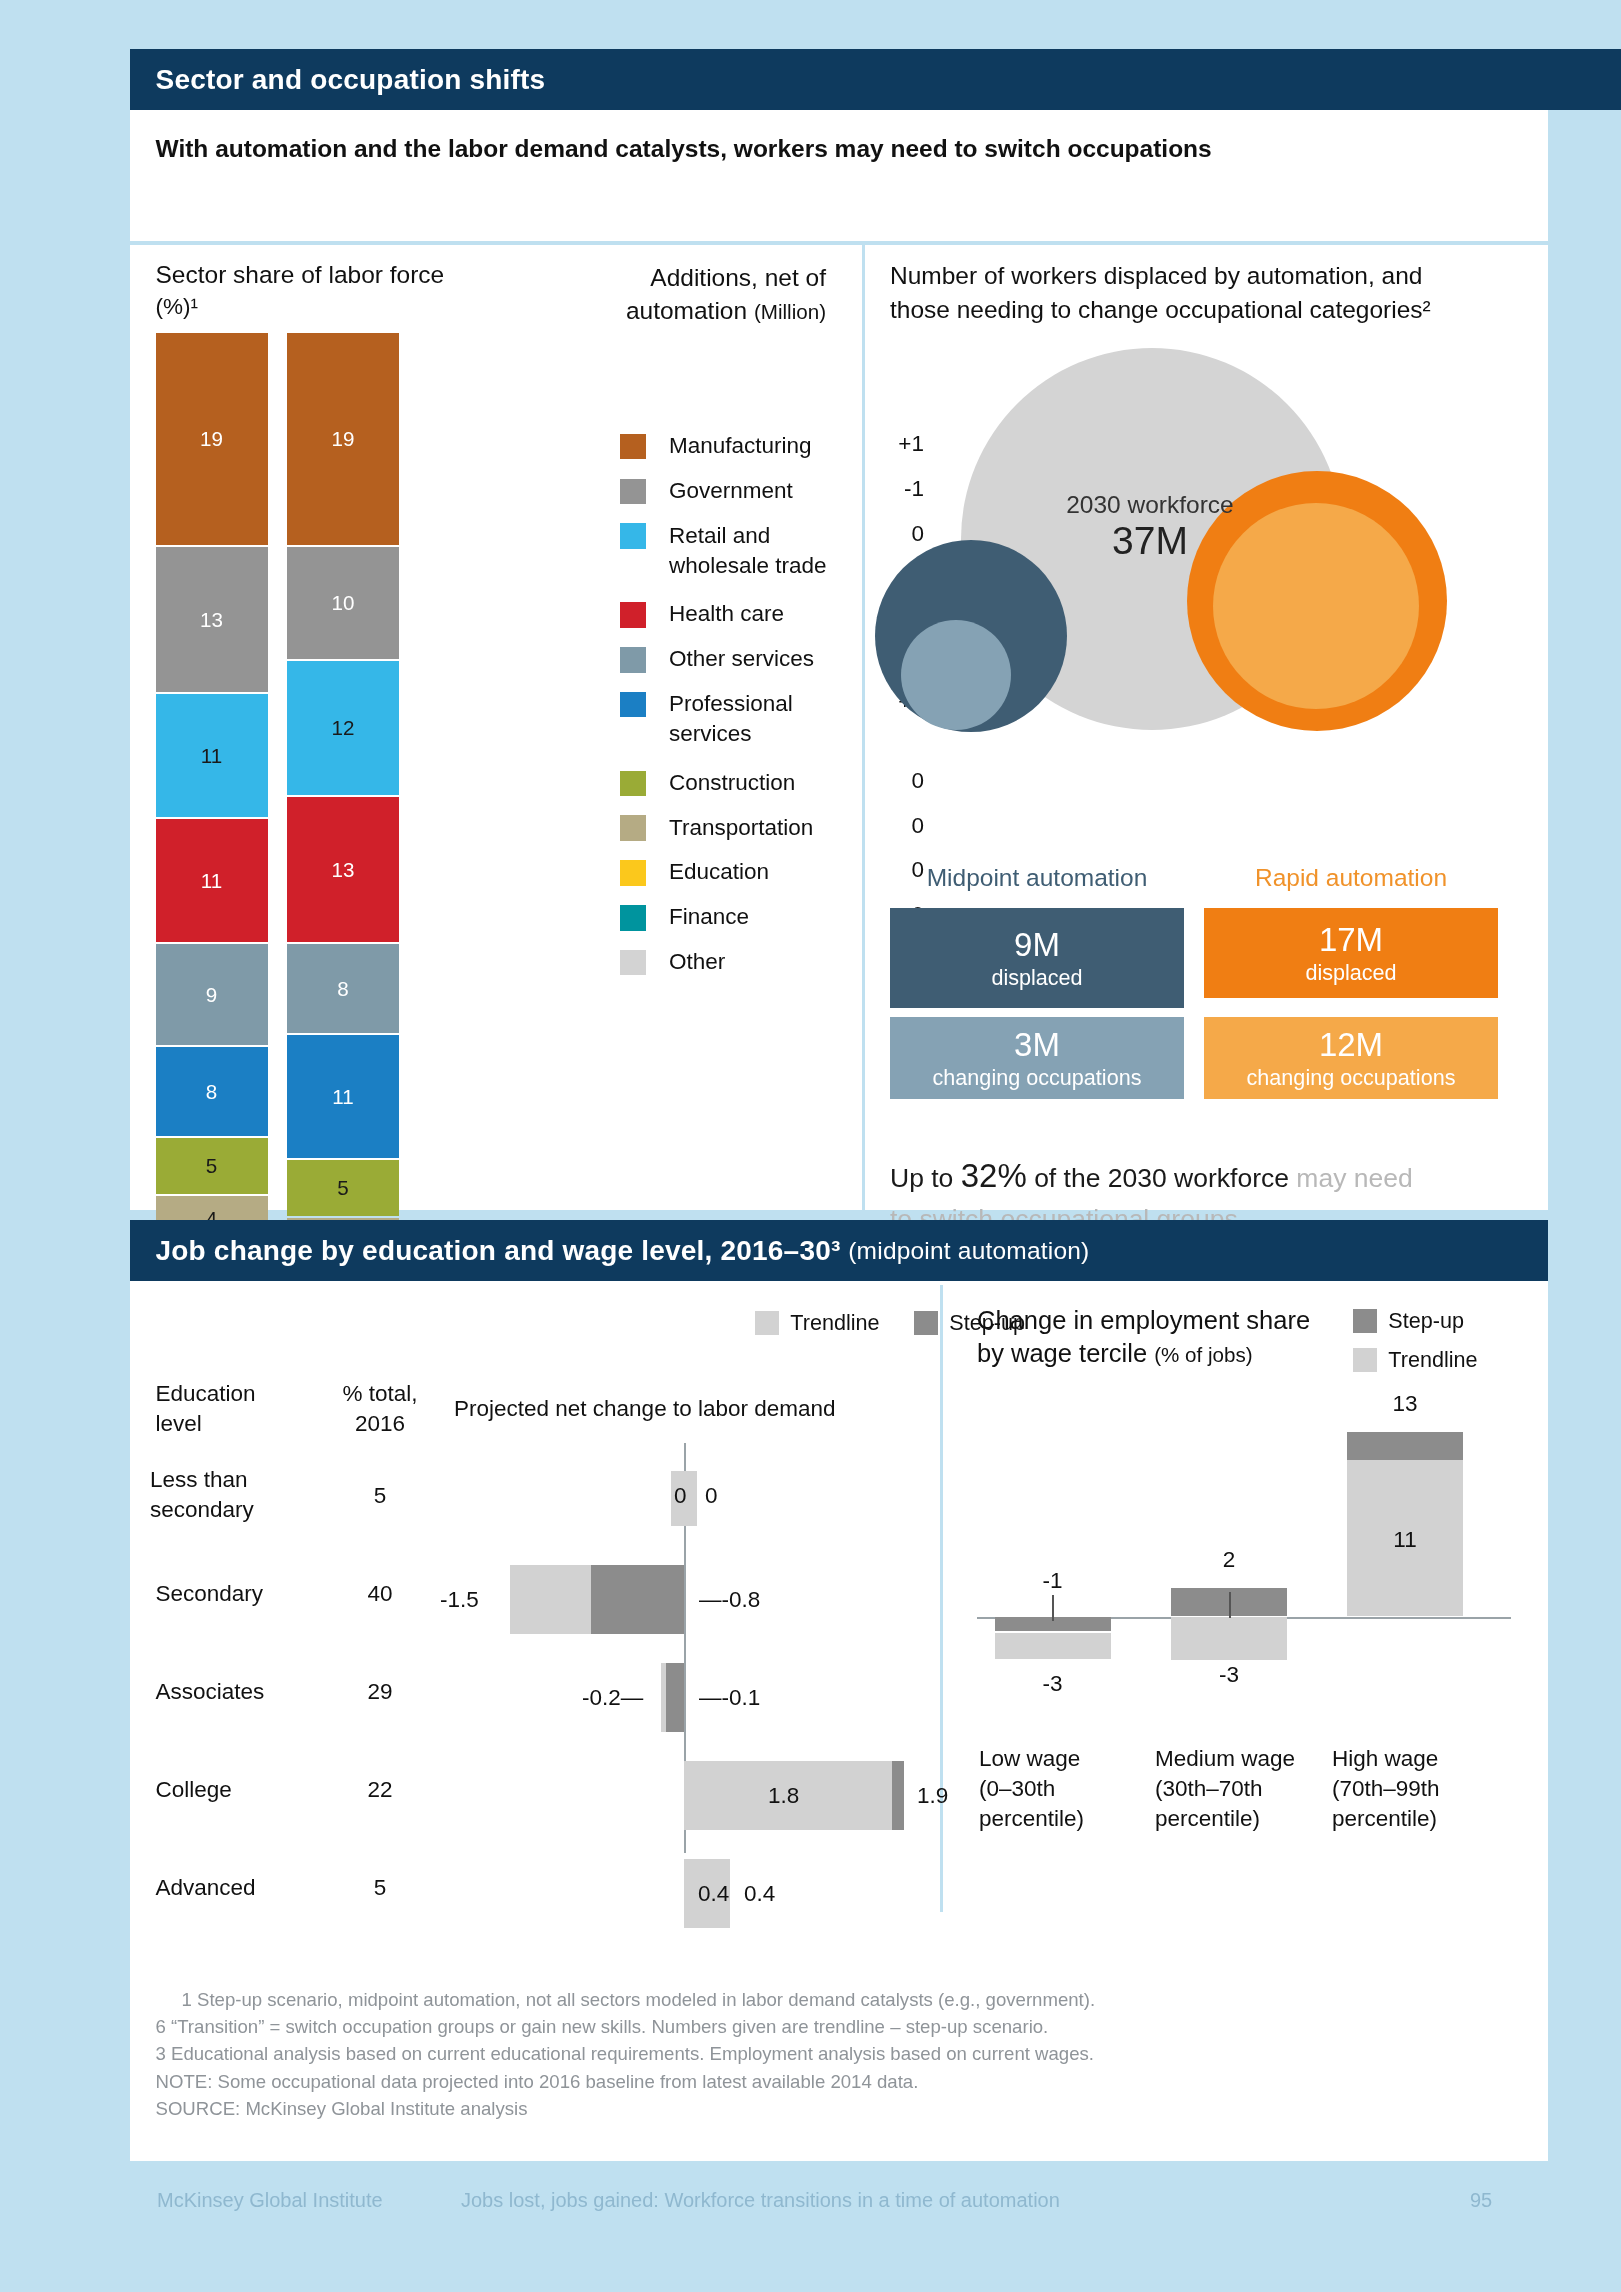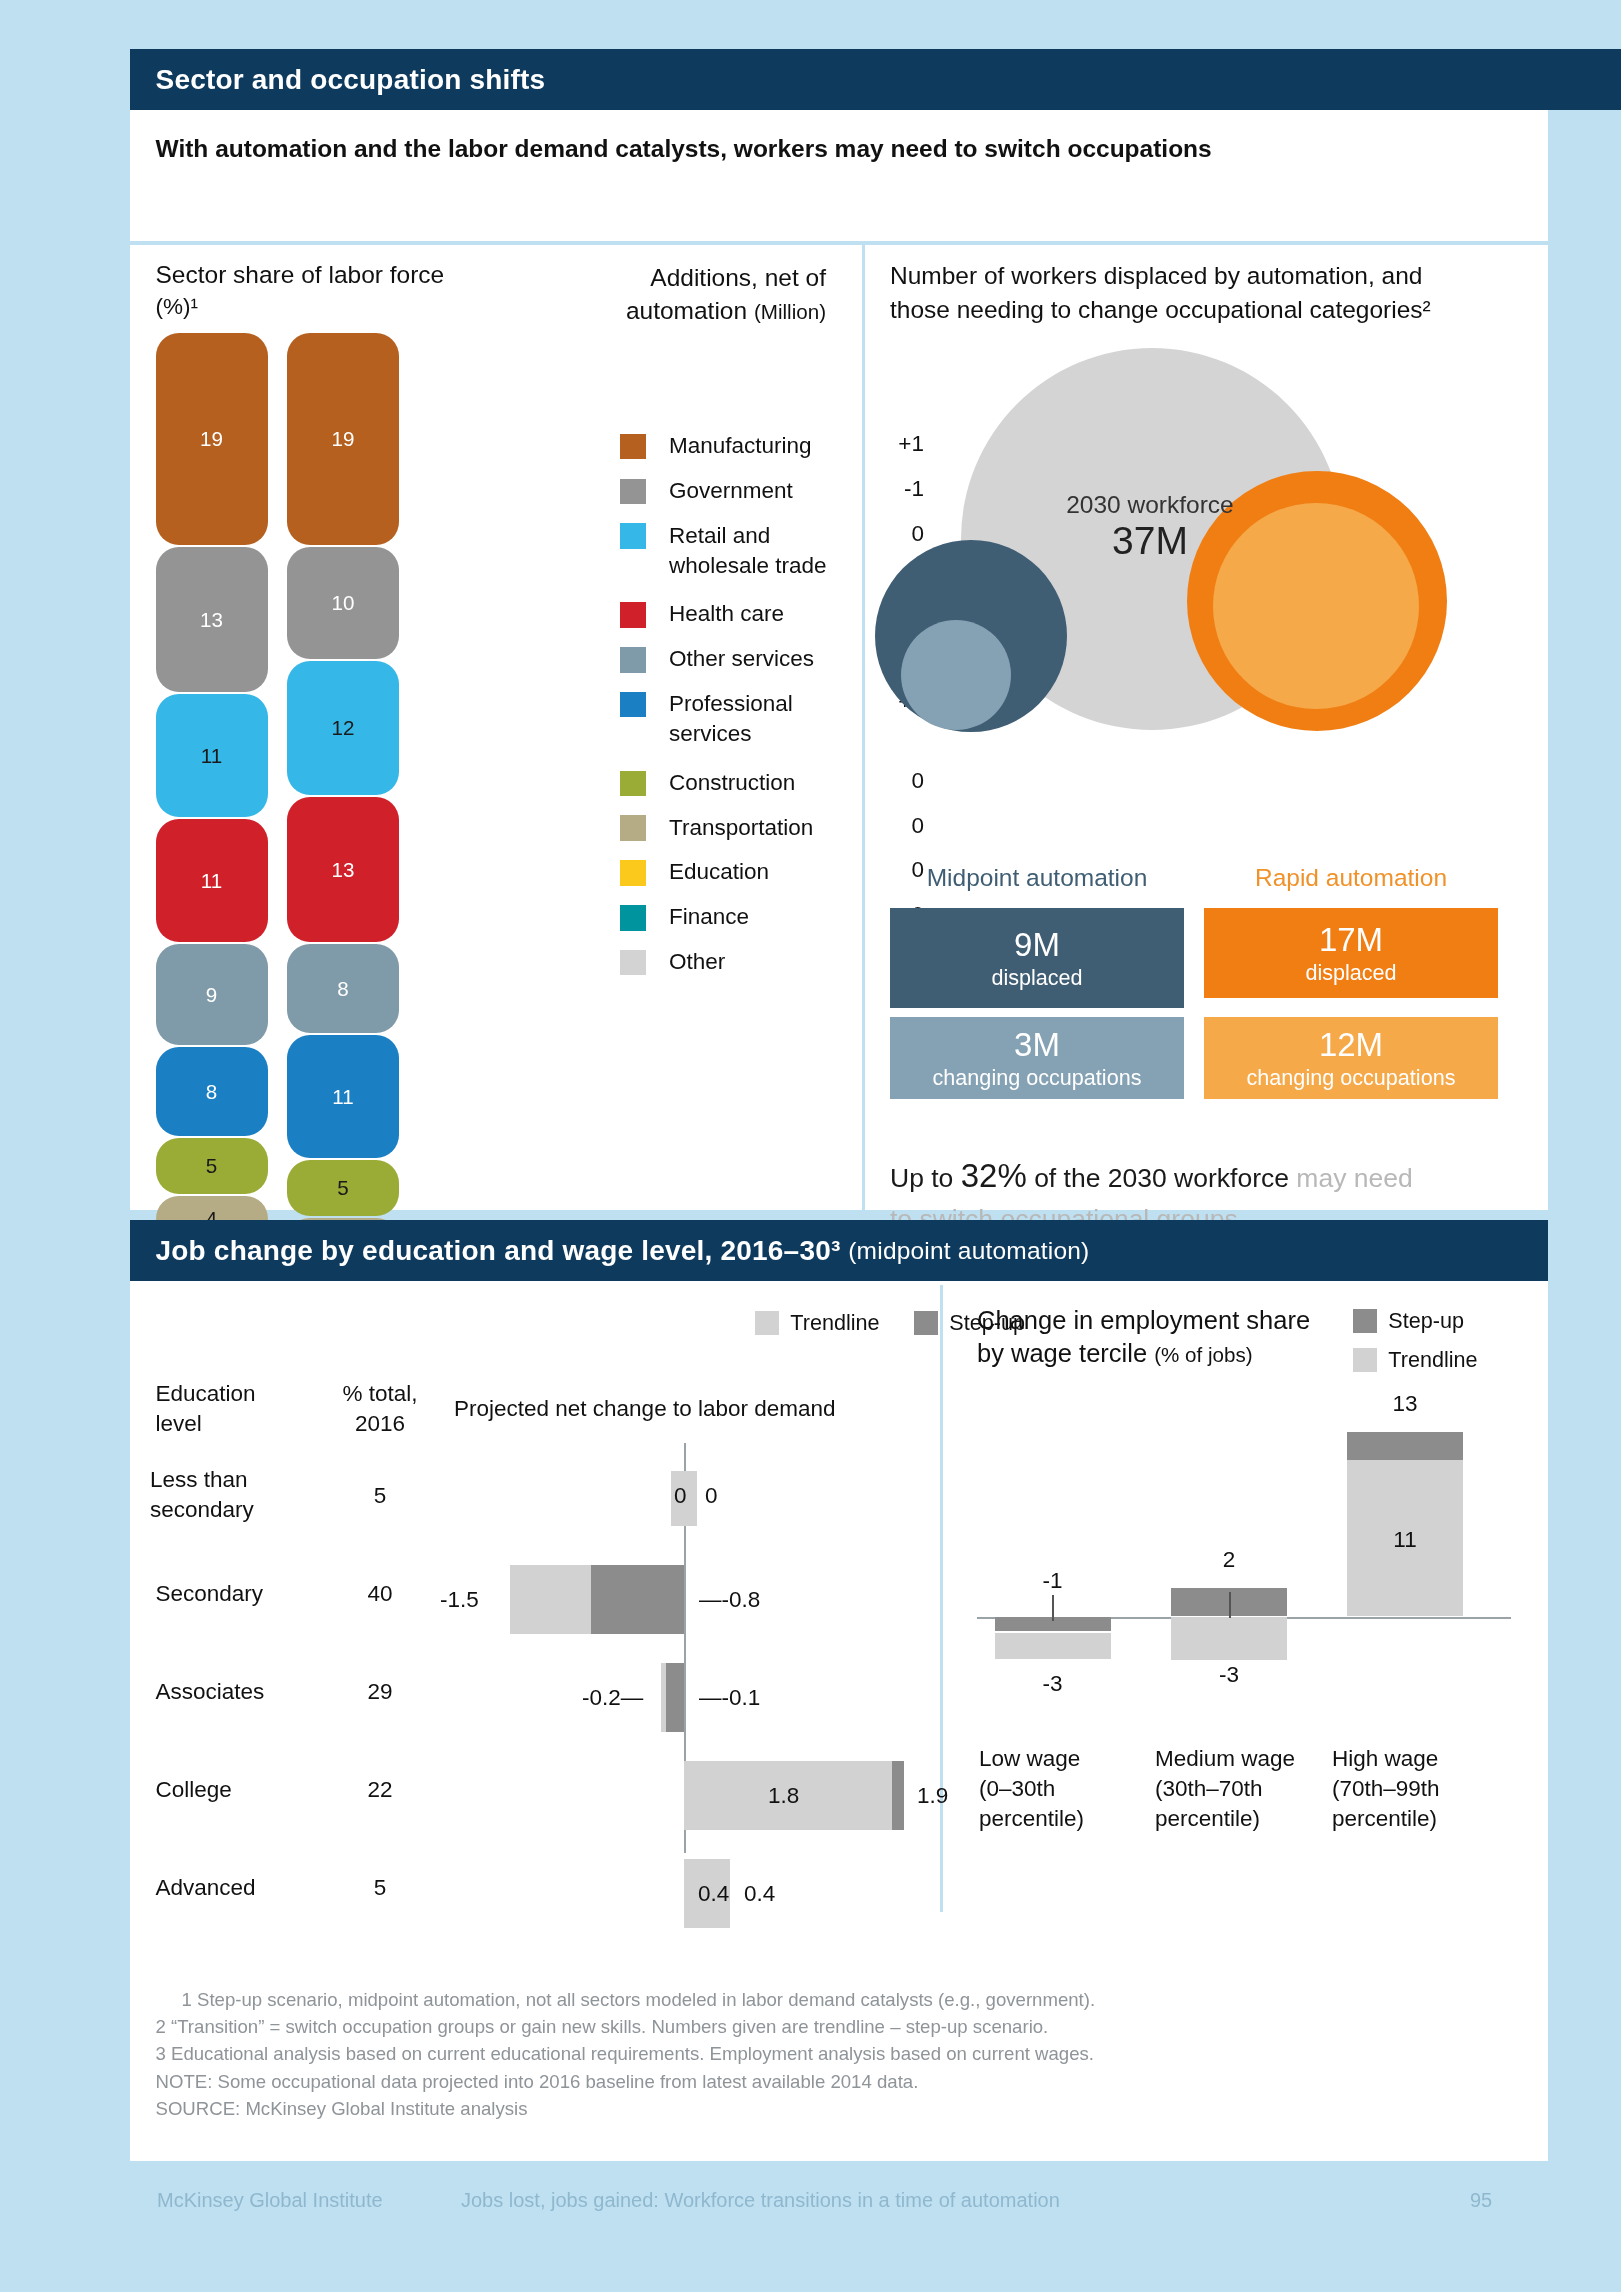--- a/index.html
+++ b/index.html
@@ -33,21 +33,21 @@
   
   #leftChartTitle { position:absolute; left: 25.5px; top: 212px; font-size: 24.5px; color:#111; }
   #leftChartSub { position:absolute; left: 25.5px; top: 245px; font-size: 22.5px; color:#111; }
   #addTitle { position:absolute; left: 392px; top: 212px; width: 304px; text-align: right; font-size: 24.5px; color:#111; line-height: 33px;}
   #addTitle .small { font-size: 20.6px; }
 
   .stackcol { position: absolute; width: 112px; }
   .seg {
     position: relative; width: 112px;
     display: flex; align-items: center; justify-content: center;
-    font-size: 20.6px; color: #fff; margin-bottom: 2px; border-radius: 23px;
+    font-size: 20.6px; color: #fff; margin-bottom: 2px;
   }
   .seg.dark { color: #1a1a1a; }
   .yearlabel { position:absolute; text-align:center; width:112px; font-size:23.5px; color:#111; }
 
   .legendwrap { position: absolute; left: 490px; top: 382px; width: 323px; }
   .legrow { display: flex; align-items: flex-start; margin-bottom: 11.8px; height: 33px; }
   .legrow.tall { height: 67px; }
   .swatch { width: 25.5px; height: 25.5px; flex: 0 0 25.5px; margin-top: 2.9px; }
   .leglabel { font-size: 22.5px; color: #111; margin-left: 23.5px; line-height: 30px; width: 196px; }
   .legval { font-size: 22.5px; color: #111; width: 59px; text-align: right; }
@@ -343,21 +343,21 @@
         <div class="vbar" style="left: 370px; width: 116px; top: 26px; height: 28px; background: rgb(140, 140, 140);"></div>
         <div class="vbar" style="left: 370px; width: 116px; top: 54px; height: 156px; background: rgb(210, 210, 210);"></div>
         <div class="tLabel" style="left: 370px; top: -17px; width: 116px;">13</div>
         <div class="tLabel" style="left: 370px; top: 119px; width: 116px;">11</div>
         <div class="tLabel" style="left: 355px; top: 338px; width: 155px; text-align: left;">High wage<br>(70th–99th<br>percentile)</div>
       </div>
   </div>
 
   <div id="footnotes">
     <div class="fn" style="top:23.5px;margin-left:26px;">1  Step-up scenario, midpoint automation, not all sectors modeled in labor demand catalysts (e.g., government).</div>
-    <div class="fn" style="top:51px;">2  “Transition” = switch occupation groups or gain new skills. Numbers given are trendline – step-up scenario.</div>
+    <div class="fn" style="top:51px;">6  “Transition” = switch occupation groups or gain new skills. Numbers given are trendline – step-up scenario.</div>
     <div class="fn" style="top:78px;">3  Educational analysis based on current educational requirements. Employment analysis based on current wages.</div>
     <div class="fn" style="top:106px;">NOTE: Some occupational data projected into 2016 baseline from latest available 2014 data.</div>
     <div class="fn" style="top:133px;">SOURCE:  McKinsey Global Institute analysis</div>
   </div>
 
   <div id="footer">
     <div class="f" style="left:157px; top:17.6px;">McKinsey Global Institute</div>
     <div class="f" style="left:461px; top:17.6px;">Jobs lost, jobs gained: Workforce transitions in a time of automation</div>
     <div class="f" style="left:1470px; top:17.6px;">95</div>
   </div>

